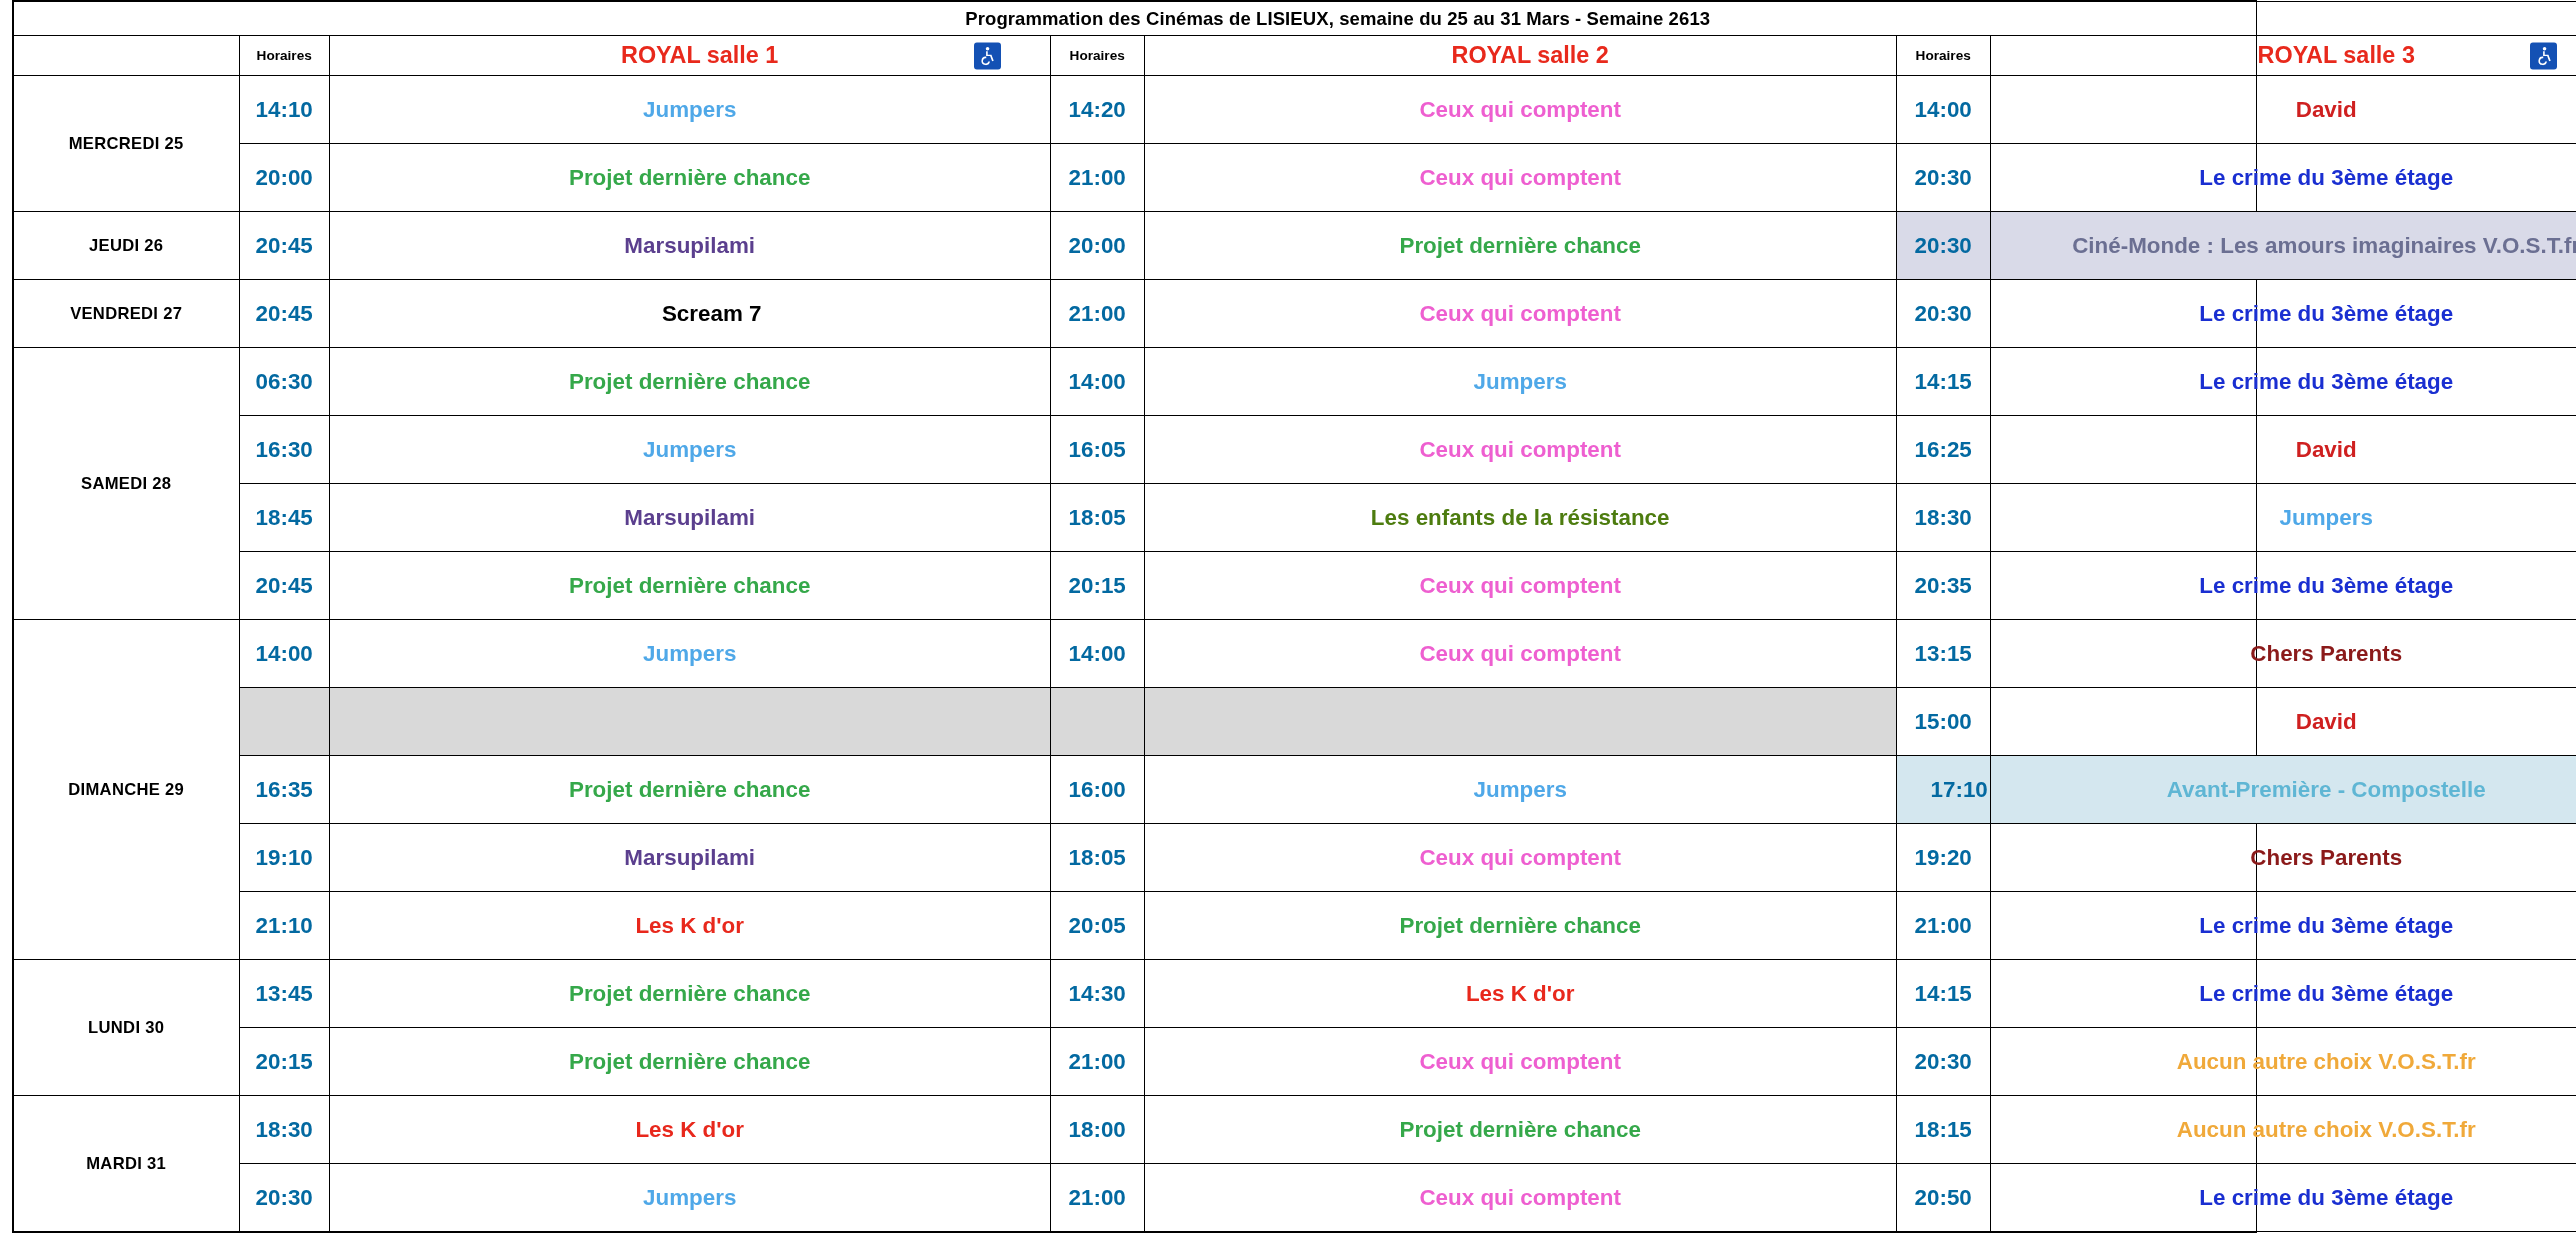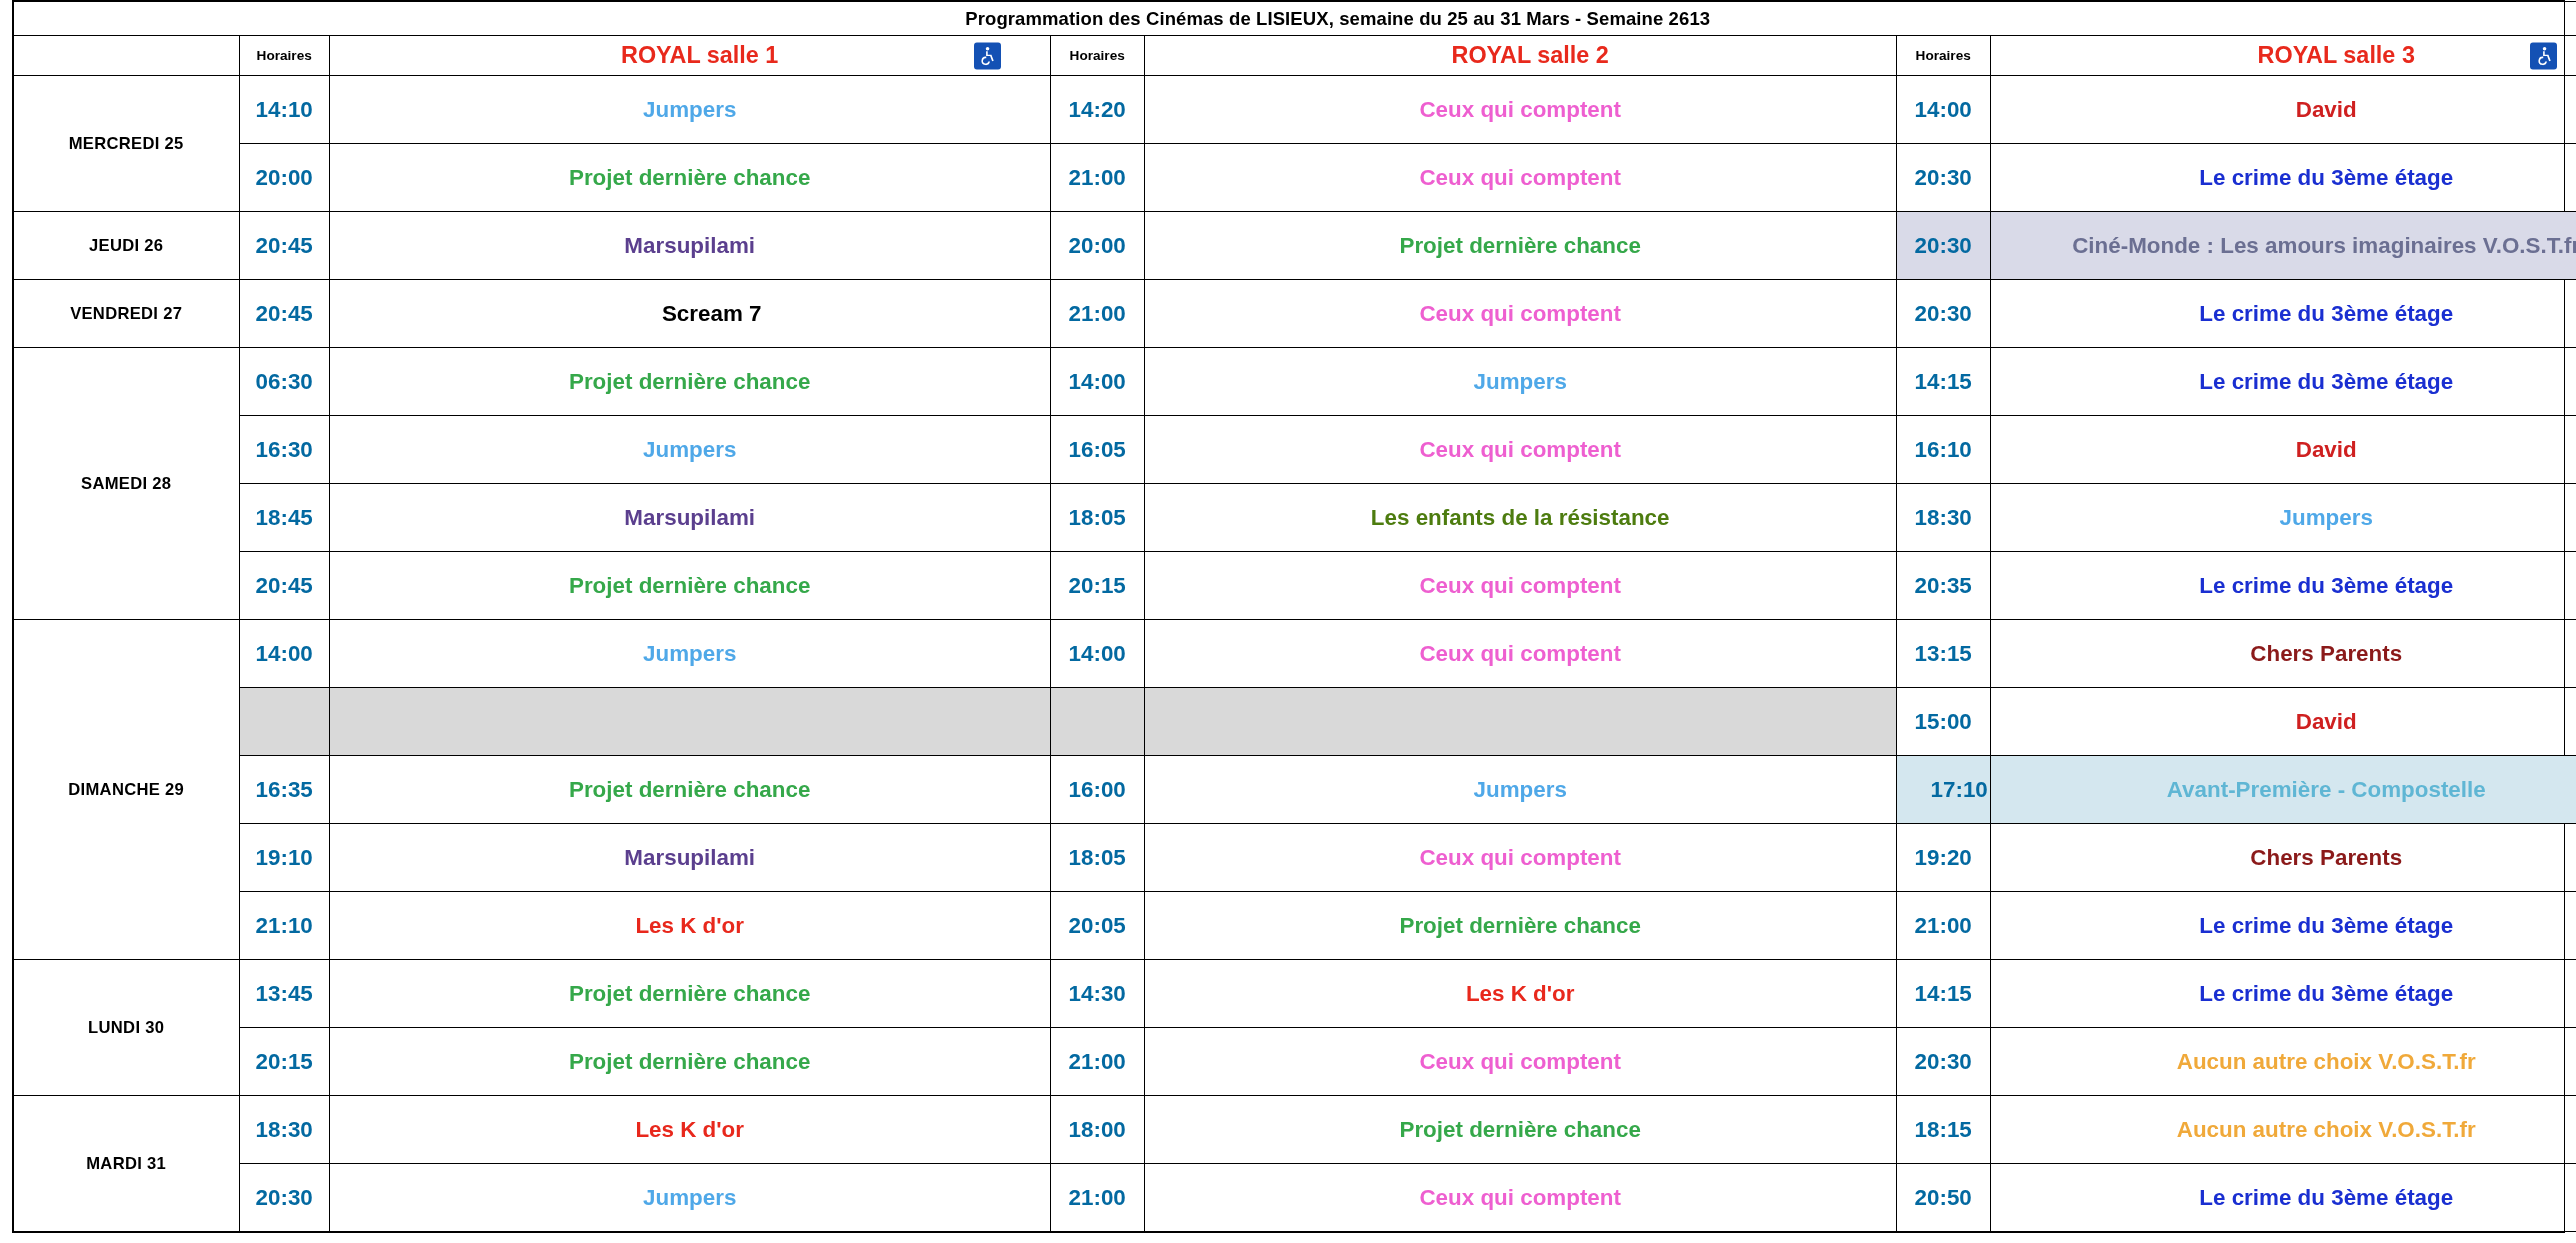--- a/index.html
+++ b/index.html
@@ -5,21 +5,21 @@
   html, body {
     margin: 0;
     padding: 0;
     background: #ffffff;
   }
   body {
     font-family: "Liberation Sans", sans-serif;
     width: 2576px;
   }
   #sheet {
-    width: 2553px;
+    width: 2245px;
     margin: 0 11.7px;
     border: 1.9px solid #000;
     box-sizing: border-box;
   }
   table {
     border-collapse: collapse;
     width: 100%;
     table-layout: fixed;
   }
   td, th {
@@ -196,21 +196,21 @@
           <td class="time">14:00</td>
           <td class="film" style="color: rgb(79, 168, 232);">Jumpers</td>
           <td class="time">14:15</td>
           <td class="film" style="color: rgb(26, 47, 209);">Le crime du 3ème étage</td>
         </tr>
         <tr>
           <td class="time">16:30</td>
           <td class="film" style="color: rgb(79, 168, 232);">Jumpers</td>
           <td class="time">16:05</td>
           <td class="film" style="color: rgb(238, 95, 208);">Ceux qui comptent</td>
-          <td class="time">16:10</td>
+          <td class="time">16:25</td>
           <td class="film" style="color: rgb(207, 32, 32);">David</td>
         </tr>
         <tr>
           <td class="time">18:45</td>
           <td class="film" style="color: rgb(91, 63, 142);">Marsupilami</td>
           <td class="time">18:05</td>
           <td class="film" style="color: #4d7c0f; margin-left: 9px;">Les enfants de la résistance</td>
           <td class="time">18:30</td>
           <td class="film" style="color: rgb(79, 168, 232);">Jumpers</td>
         </tr>

